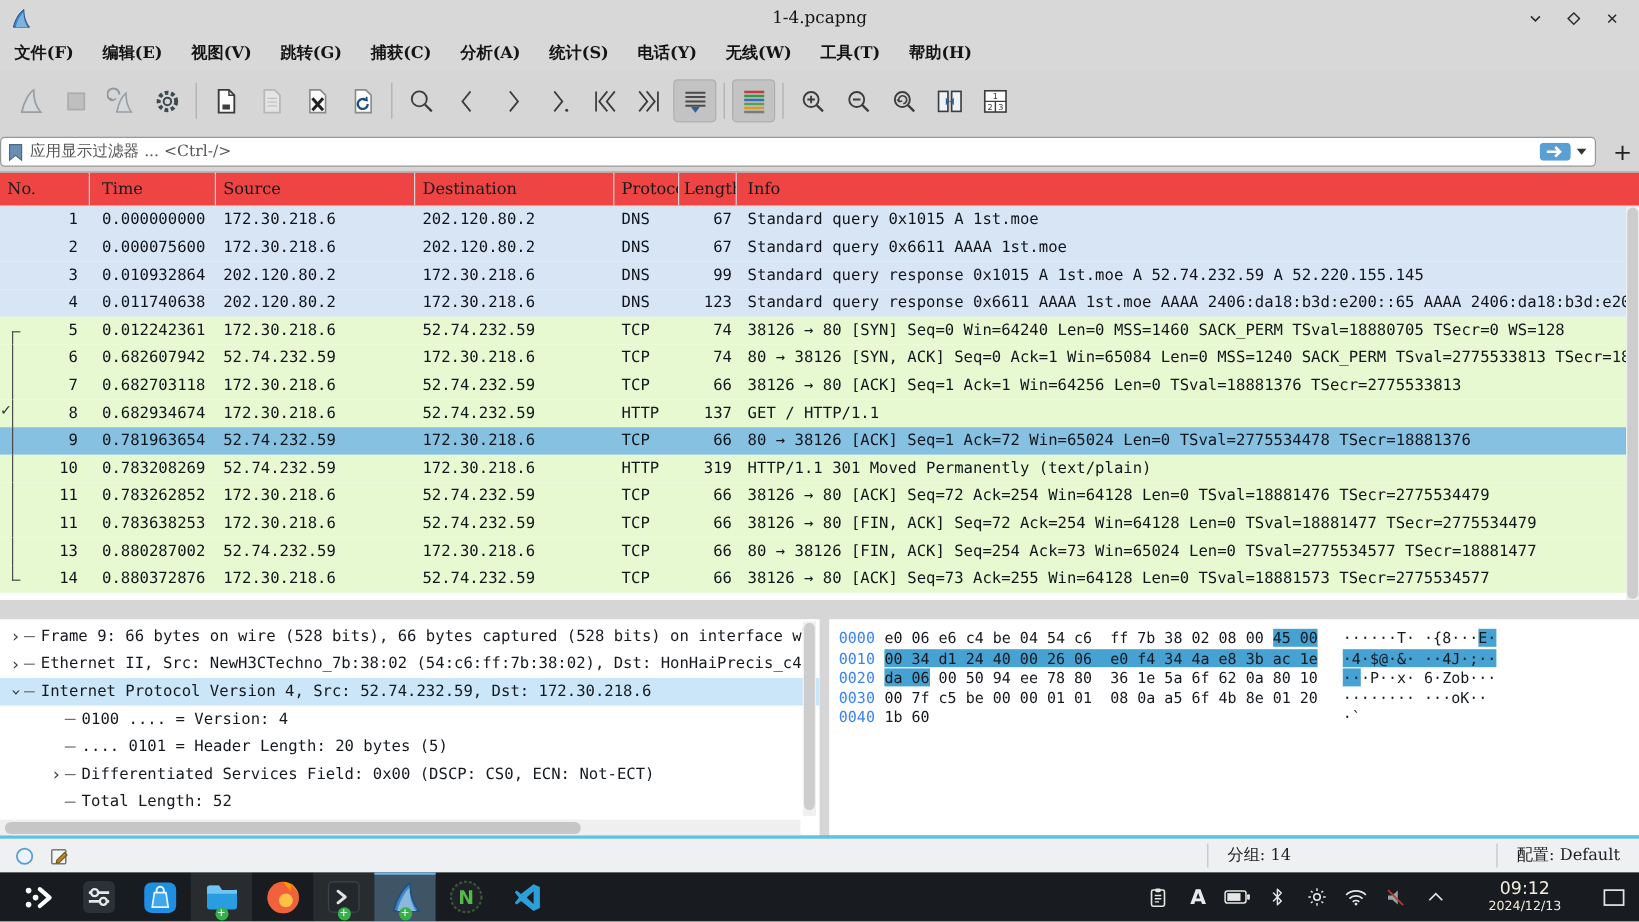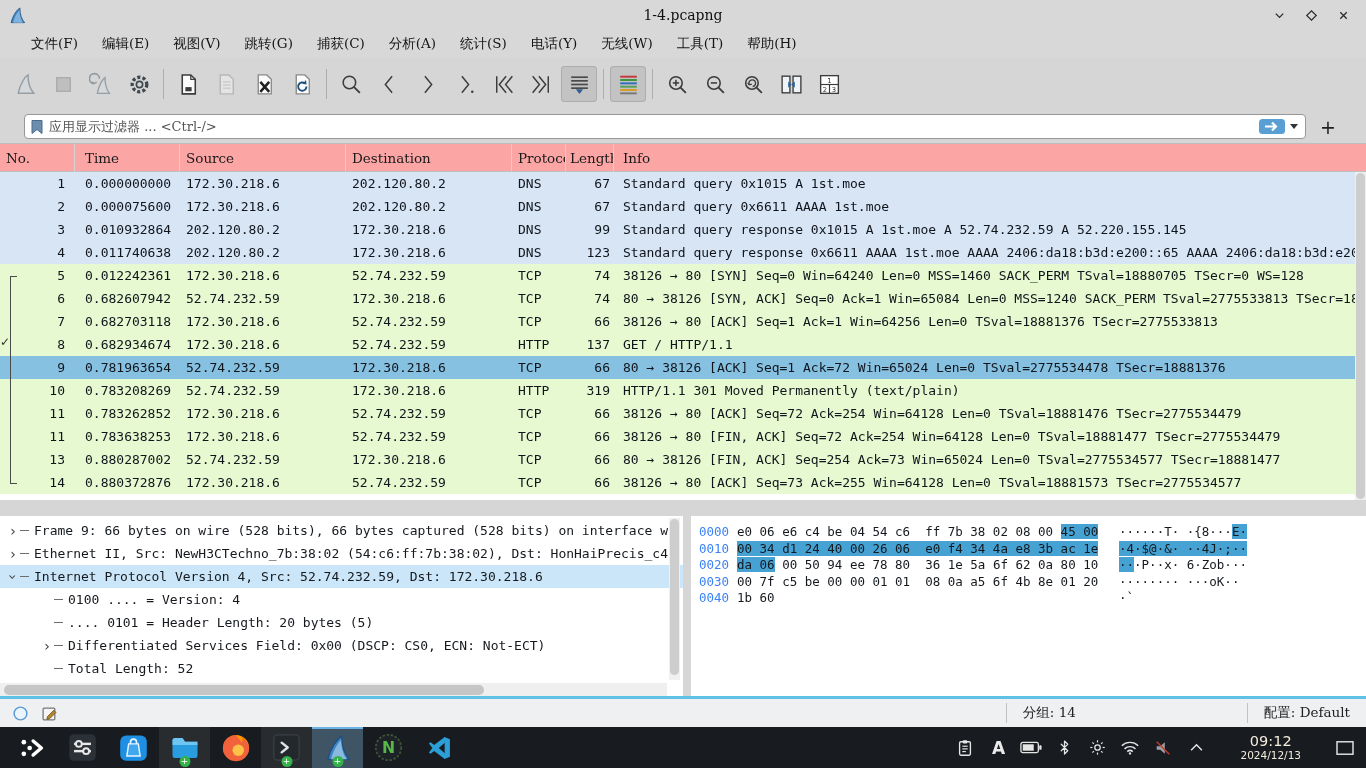--- a/index.html
+++ b/index.html
@@ -8,42 +8,42 @@
   .app { display:flex; flex-direction:column; width:1366px; height:768px; }
 
   
   .titlebar { height:30px; background:#d8d8d8; display:flex; align-items:center; position:relative; flex:none; }
   .titlebar .logo { margin-left:8px; display:flex; align-items:center; }
   .titlebar .wtitle { position:absolute; left:0; right:0; text-align:center; font-size:14px; color:#111; }
   .win-controls { margin-left:auto; display:flex; align-items:center; gap:10px; padding-right:12px; z-index:2; }
   .win-btn { width:22px; height:22px; display:flex; align-items:center; justify-content:center; cursor:default; }
 
   
-  .menubar { height:28px; background:#d8d8d8; display:flex; align-items:center; padding-left:19px; flex:none; }
+  .menubar { height:28px; background:#d8d8d8; display:flex; align-items:center; padding-left:0; flex:none;font-weight:bold; }
   .menu-item { padding:3px 12px; font-size:13.5px; color:#141414; }
 
   
   .toolbar { height:52px; background:#d6d6d6; display:flex; align-items:center; padding-left:6px; flex:none; }
   .tb-btn { width:36px; height:36px; border:none; background:transparent; display:flex; align-items:center; justify-content:center; margin:0 1px; border-radius:4px; }
   .tb-btn svg { width:25px; height:25px; }
   .tb-btn.pressed { background:#c3c3c3; box-shadow:inset 0 0 0 1px #aeaeae; }
   .tb-btn.disabled { opacity:.5; }
   .tb-sep { width:1px; height:30px; background:#adadad; margin:0 5px; }
 
   
-  .filterbar { height:33px; background:#d6d6d6; display:flex; align-items:center; padding:0 24px; gap:8px; flex:none; }
+  .filterbar { height:33px; background:#d6d6d6; display:flex; align-items:center; padding:0 0; gap:8px; flex:none; }
   .filter-field { flex:1; height:25px; background:#fff; border:1px solid #979797; border-radius:4px; display:flex; align-items:center; padding:0 4px 0 5px; }
   .filter-field input { flex:1; border:none; outline:none; font-family:"DejaVu Serif", serif; font-size:13px; color:#333; background:transparent; }
   .filter-field input::placeholder { color:#555; opacity:1; }
   .apply-btn { display:flex; align-items:center; }
   .dd-caret { width:0; height:0; border-left:4px solid transparent; border-right:4px solid transparent; border-top:5px solid #333; margin:0 3px 0 5px; }
   .filter-add { font-family:"DejaVu Sans", sans-serif; font-size:19px; color:#222; background:none; border:none; padding:0 6px; }
 
   
-  .pkt-header { height:29px; background:#fca5a5; border-top:1px solid #bdbdbd; border-bottom:1px solid #c0c0c0; display:flex; align-items:center; flex:none; font-size:13.5px; }
+  .pkt-header { height:29px; background:#ef4444; border-top:1px solid #bdbdbd; border-bottom:1px solid #c0c0c0; display:flex; align-items:center; flex:none; font-size:13.5px; }
   .hcell { height:100%; display:flex; align-items:center; border-right:1px solid #d4d4d4; padding-left:6px; overflow:hidden; white-space:nowrap; }
   .h0 { width:75px; } .h1 { width:105px; padding-left:10px; } .h2 { width:166px; } .h3 { width:166px; }
   .h4 { width:54px; } .h5 { width:48px; padding-left:4px; } .h6 { flex:1; padding-left:9px; border-right:none; }
 
   .list-wrap { height:328px; background:#fff; position:relative; overflow:hidden; flex:none; }
   .prow { height:23px; display:flex; align-items:center; font-family:"DejaVu Sans Mono", monospace; font-size:13px; white-space:nowrap; position:relative; color:#10151c; }
   .prow.dns { background:#d7e5f5; }
   .prow.tcp { background:#e7f9d0; }
   .prow.selected { background:#87c1e1; }
   .c-no { width:75px; text-align:right; padding-right:10px; flex:none; }

